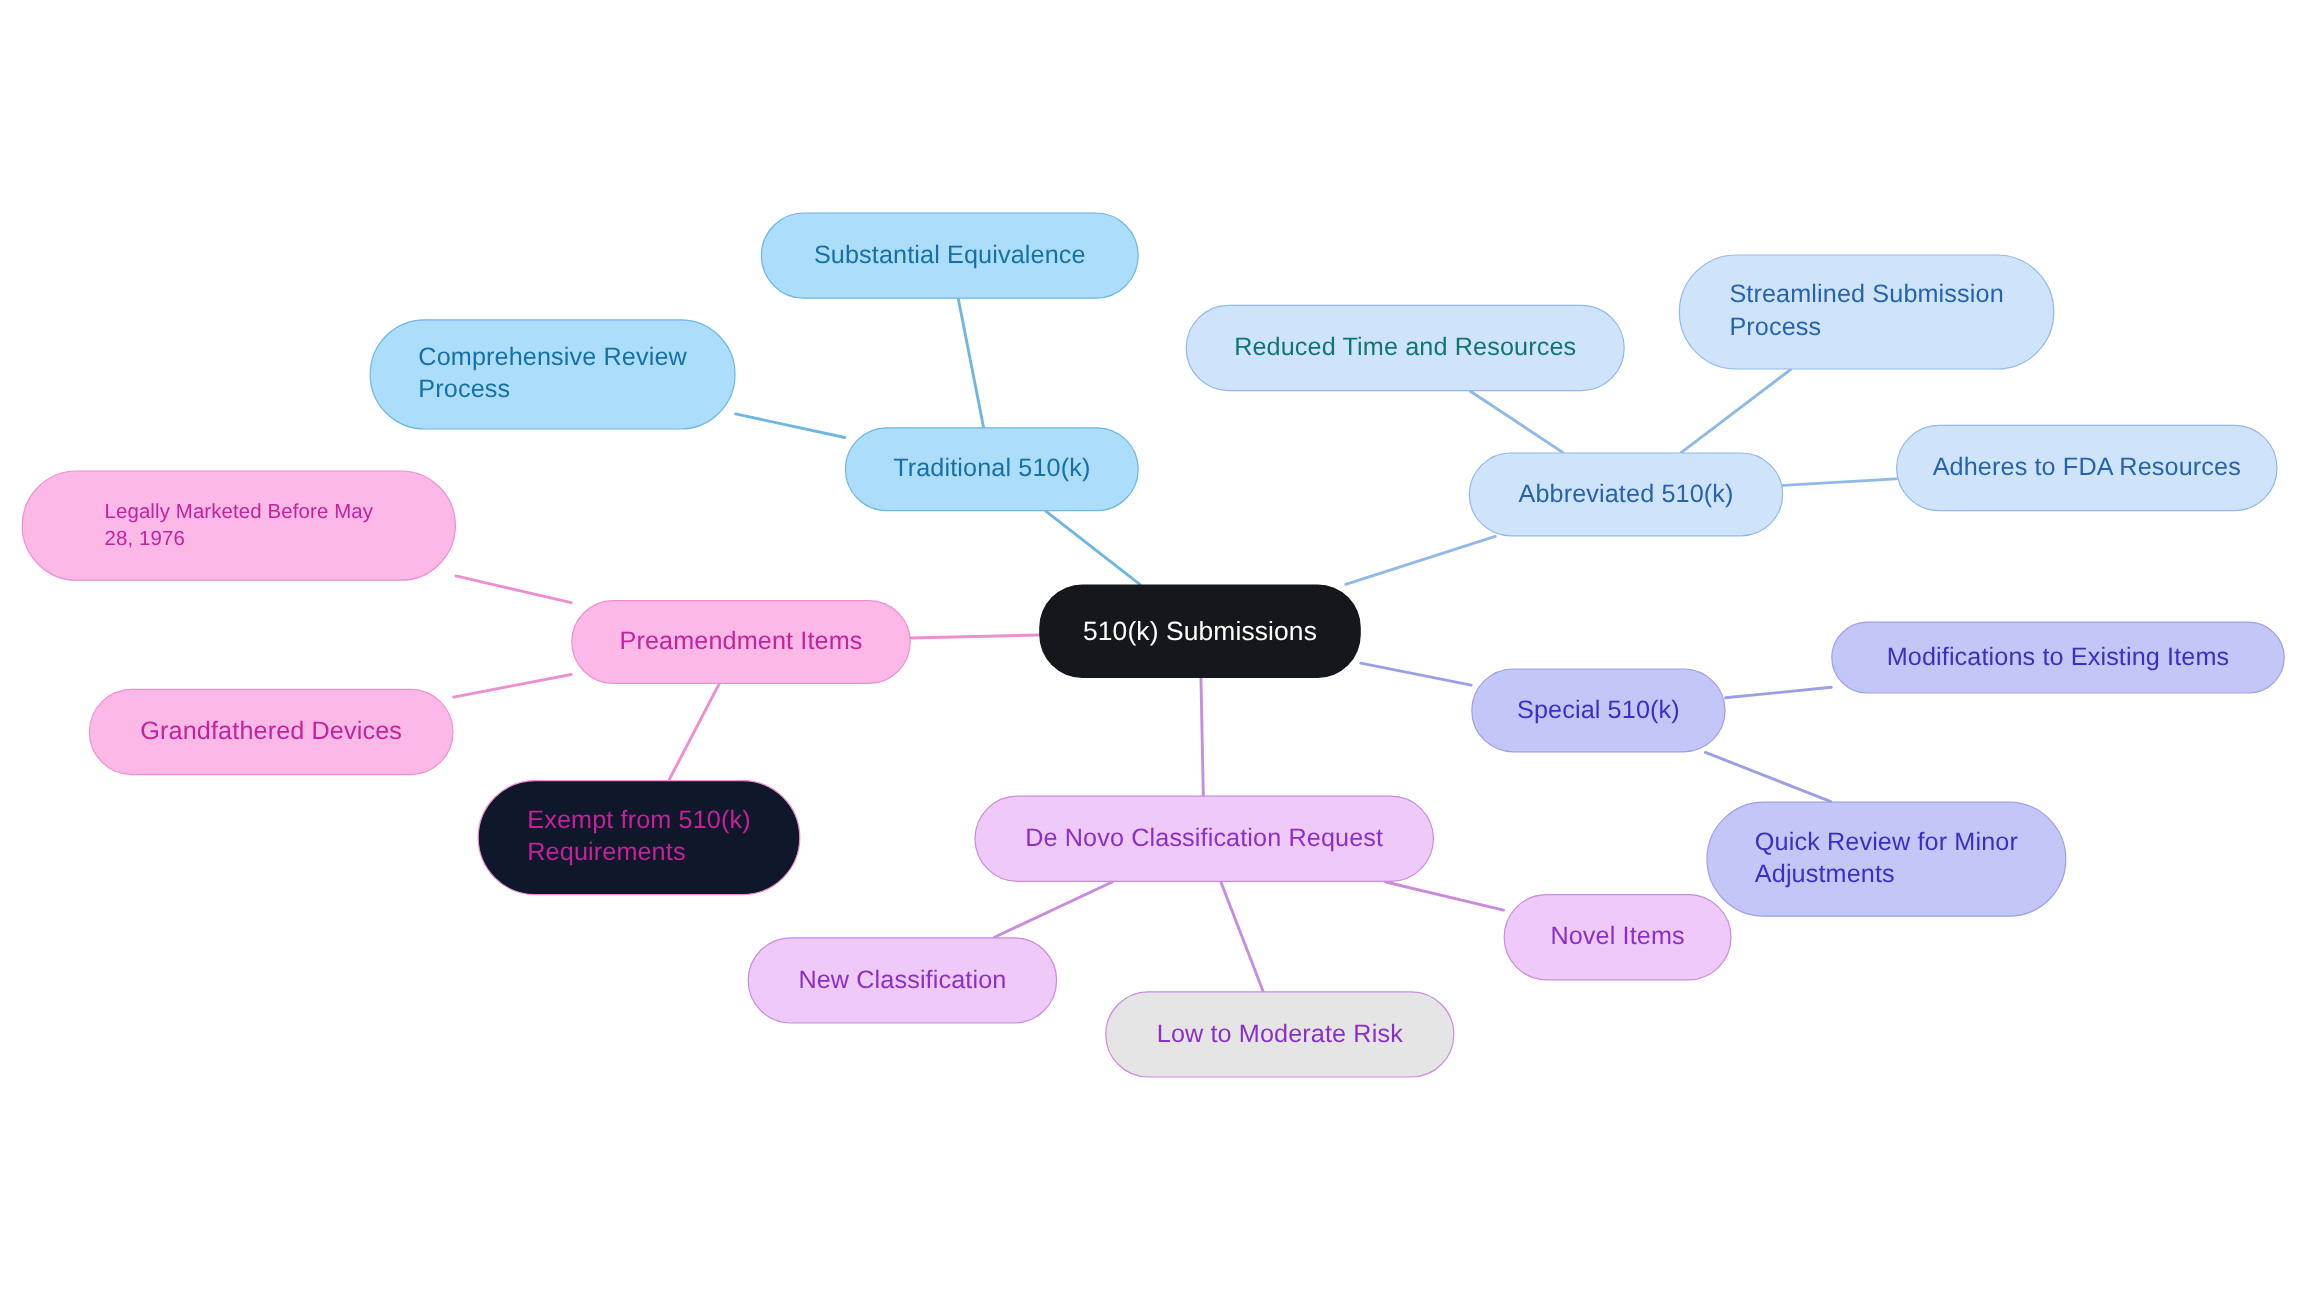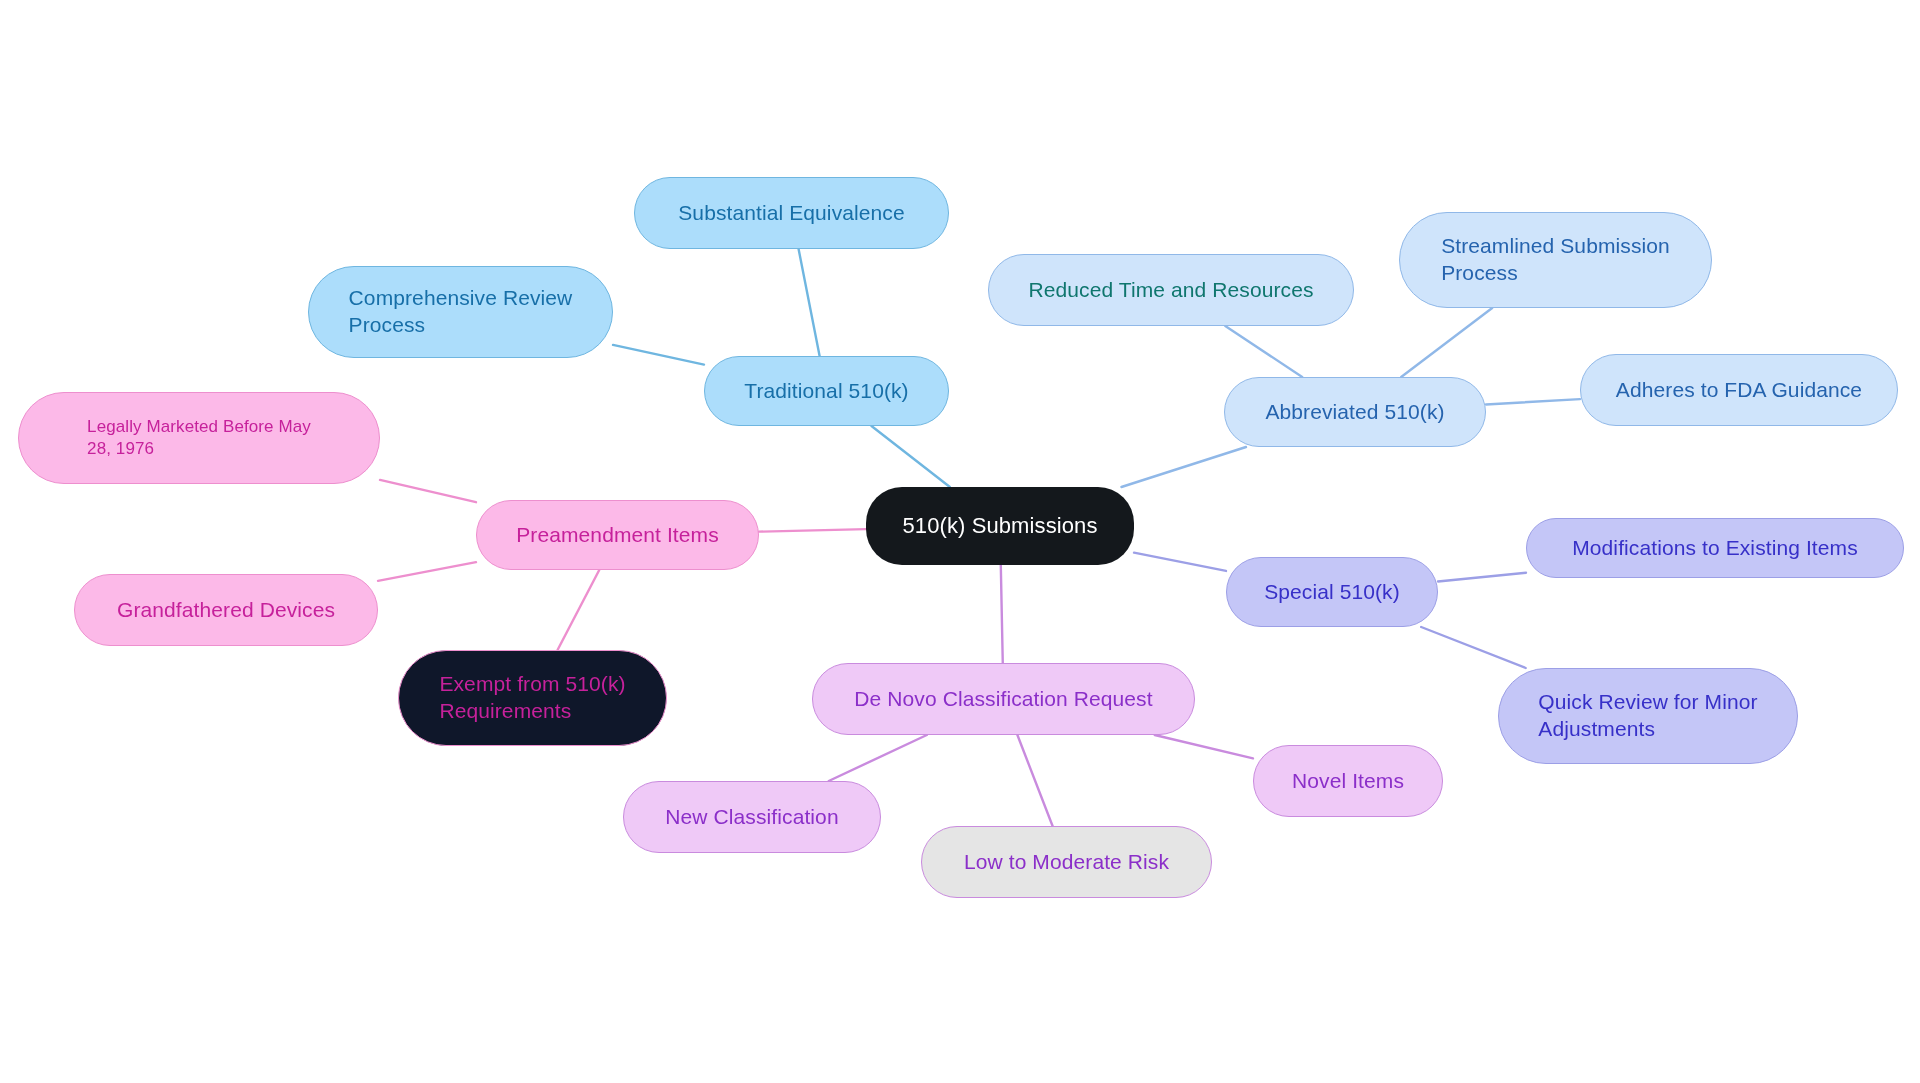--- a/index.html
+++ b/index.html
@@ -71,24 +71,24 @@
   <div id="nodes">
       <div class="node root" style="left: 866px; top: 487px; width: 268px; height: 78px; background: rgb(20, 24, 28); border-color: rgb(20, 24, 28); color: rgb(255, 255, 255); font-size: 22px;">510(k) Submissions</div>
       <div class="node" style="left: 704px; top: 356px; width: 245px; height: 70px; background: rgb(172, 221, 251); border-color: rgb(111, 182, 224); color: rgb(23, 111, 168); font-size: 21px;">Traditional 510(k)</div>
       <div class="node" style="left: 634px; top: 177px; width: 315px; height: 72px; background: rgb(172, 221, 251); border-color: rgb(111, 182, 224); color: rgb(23, 111, 168); font-size: 21px;">Substantial Equivalence</div>
       <div class="node" style="left: 308px; top: 266px; width: 305px; height: 92px; background: rgb(172, 221, 251); border-color: rgb(111, 182, 224); color: rgb(23, 111, 168); font-size: 21px;">Comprehensive Review
 Process</div>
       <div class="node" style="left: 1224px; top: 377px; width: 262px; height: 70px; background: rgb(207, 228, 251); border-color: rgb(144, 184, 232); color: rgb(37, 99, 174); font-size: 21px;">Abbreviated 510(k)</div>
       <div class="node" style="left: 988px; top: 254px; width: 366px; height: 72px; background: rgb(207, 228, 251); border-color: rgb(144, 184, 232); color: #0f766e; font-size: 21px;">Reduced Time and Resources</div>
       <div class="node" style="left: 1399px; top: 212px; width: 313px; height: 96px; background: rgb(207, 228, 251); border-color: rgb(144, 184, 232); color: rgb(37, 99, 174); font-size: 21px;">Streamlined Submission
 Process</div>
-      <div class="node" style="left: 1580px; top: 354px; width: 318px; height: 72px; background: rgb(207, 228, 251); border-color: rgb(144, 184, 232); color: rgb(37, 99, 174); font-size: 21px;">Adheres to FDA Guidance</div>
+      <div class="node" style="left: 1580px; top: 354px; width: 318px; height: 72px; background: rgb(207, 228, 251); border-color: rgb(144, 184, 232); color: rgb(37, 99, 174); font-size: 21px;">Adheres to FDA Resources</div>
       <div class="node" style="left: 1226px; top: 557px; width: 212px; height: 70px; background: rgb(196, 198, 247); border-color: rgb(156, 159, 230); color: rgb(55, 48, 200); font-size: 21px;">Special 510(k)</div>
       <div class="node" style="left: 1526px; top: 518px; width: 378px; height: 60px; background: rgb(196, 198, 247); border-color: rgb(156, 159, 230); color: rgb(55, 48, 200); font-size: 21px;">Modifications to Existing Items</div>
-      <div class="node" style="left: 1498px; top: 668px; width: 300px; height: 96px; background: rgb(196, 198, 247); border-color: rgb(156, 159, 230); color: rgb(55, 48, 200); font-size: 21px;">Quick Review for Minor
+      <div class="node" style="left: 1422px; top: 668px; width: 300px; height: 96px; background: rgb(196, 198, 247); border-color: rgb(156, 159, 230); color: rgb(55, 48, 200); font-size: 21px;">Quick Review for Minor
 Adjustments</div>
       <div class="node" style="left: 812px; top: 663px; width: 383px; height: 72px; background: rgb(239, 201, 247); border-color: rgb(201, 139, 222); color: rgb(139, 47, 201); font-size: 21px;">De Novo Classification Request</div>
       <div class="node" style="left: 623px; top: 781px; width: 258px; height: 72px; background: rgb(239, 201, 247); border-color: rgb(201, 139, 222); color: rgb(139, 47, 201); font-size: 21px;">New Classification</div>
       <div class="node" style="left: 921px; top: 826px; width: 291px; height: 72px; background: #e5e5e5; border-color: rgb(201, 139, 222); color: rgb(139, 47, 201); font-size: 21px;">Low to Moderate Risk</div>
       <div class="node" style="left: 1253px; top: 745px; width: 190px; height: 72px; background: rgb(239, 201, 247); border-color: rgb(201, 139, 222); color: rgb(139, 47, 201); font-size: 21px;">Novel Items</div>
       <div class="node" style="left: 476px; top: 500px; width: 283px; height: 70px; background: rgb(252, 185, 232); border-color: rgb(237, 143, 206); color: rgb(198, 33, 155); font-size: 21px;">Preamendment Items</div>
       <div class="node" style="left: 18px; top: 392px; width: 362px; height: 92px; background: rgb(252, 185, 232); border-color: rgb(237, 143, 206); color: rgb(198, 33, 155); font-size: 17px;">Legally Marketed Before May
 28, 1976</div>
       <div class="node" style="left: 74px; top: 574px; width: 304px; height: 72px; background: rgb(252, 185, 232); border-color: rgb(237, 143, 206); color: rgb(198, 33, 155); font-size: 21px;">Grandfathered Devices</div>
       <div class="node" style="left: 398px; top: 650px; width: 269px; height: 96px; background: #0f172a; border-color: rgb(237, 143, 206); color: rgb(198, 33, 155); font-size: 21px;">Exempt from 510(k)

